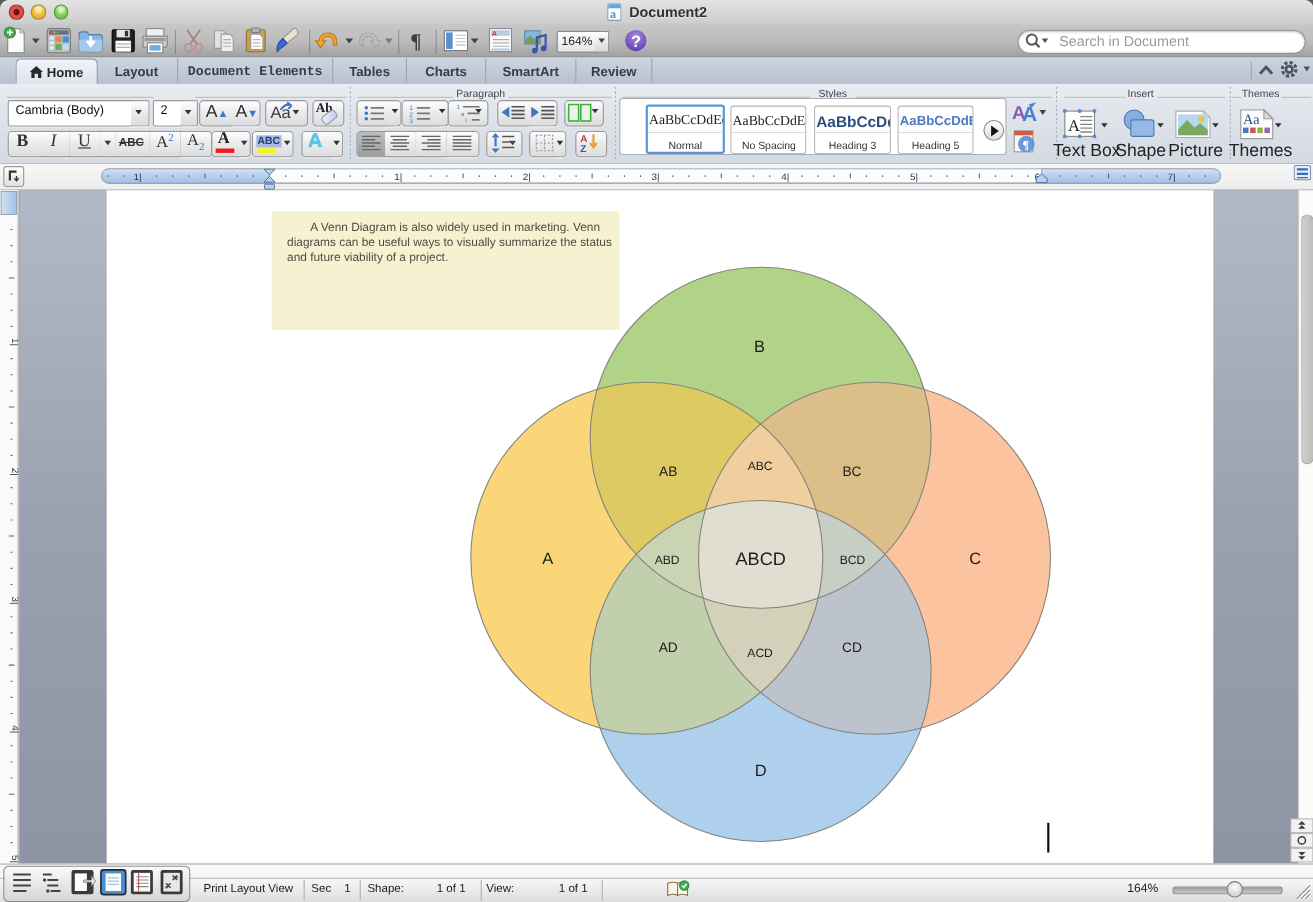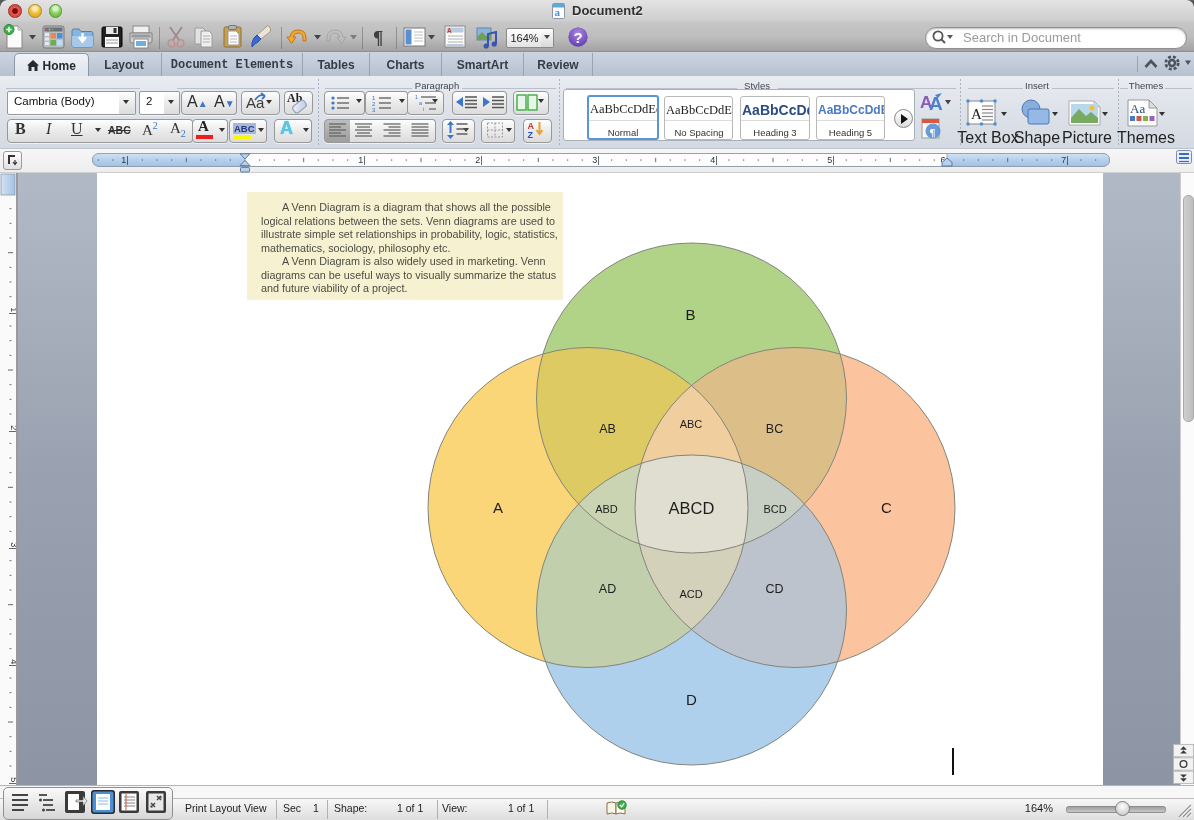--- a/index.html
+++ b/index.html
@@ -742,21 +742,20 @@
         </g>
       <circle cx="11" cy="21" r="3.5" fill="none" stroke="#3a3a3a" stroke-width="1.4"></circle>
       <g fill="#3a3a3a">
           <path d="M11 35.5 L14.5 32 L7.5 32 Z"></path>
           <path d="M11 39.5 L14.5 36 L7.5 36 Z"></path>
         </g>
     </svg>
   </div>
   <div id="pagecontent">
     <div class="abs" id="ybox">
-      <p style="margin:0;text-indent:21px;">A Venn Diagram is a diagram that shows all the possible<br>logical relations between the sets. Venn diagrams are used to<br>illustrate simple set relationships in probability, logic, statistics,<br>mathematics, sociology, philosophy etc.</p>
       <p style="margin:0;text-indent:21px;">A Venn Diagram is also widely used in marketing. Venn<br>diagrams can be useful ways to visually summarize the status<br>and future viability of a project.</p>
     </div>
     <svg class="abs" style="left:420px;top:236px" width="545" height="535" viewBox="420 236 545 535">
       <defs>
         <clipPath id="cA">
             <circle cx="588" cy="507.5" r="160"></circle>
           </clipPath>
         <clipPath id="cB">
             <circle cx="691.5" cy="398" r="155"></circle>
           </clipPath>

